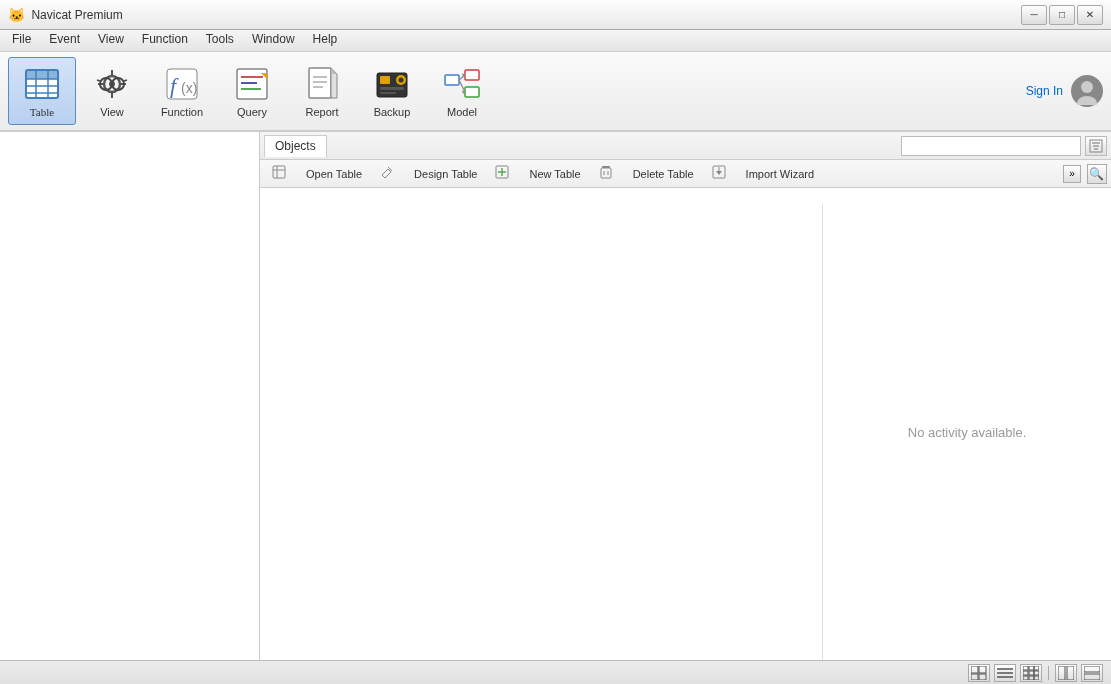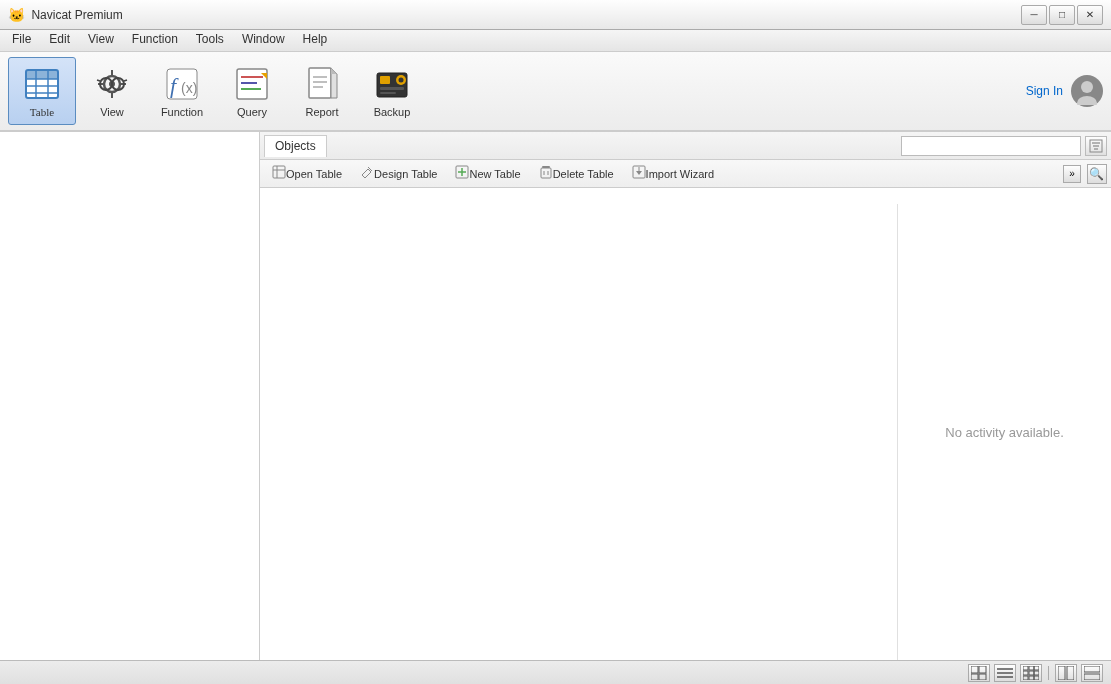--- a/index.html
+++ b/index.html
@@ -210,21 +210,21 @@
       border-bottom: 1px solid #ccc;
       height: 28px;
       display: flex;
       align-items: center;
       padding: 0 4px;
       gap: 2px;
     }
     .action-btn {
       display: flex;
       align-items: center;
-      gap: 0;
+      gap: 20px;
       padding: 2px 8px;
       font-size: 11px;
       color: #333;
       cursor: pointer;
       border: none;
       background: transparent;
       border-radius: 2px;
     }
     .action-icon {
       font-size: 13px;
@@ -261,21 +261,21 @@
       position: relative;
       overflow: hidden;
     }
 
     
     #activity-panel {
       position: absolute;
       right: 0;
       top: 16px;
       bottom: 0;
-      width: 214px;
+      width: 289px;
       border-left: 1px solid #e0e0e0;
       background: #fff;
       display: flex;
       align-items: center;
       justify-content: center;
     }
     #no-activity-text {
       color: #999;
       font-size: 13px;
     }
@@ -325,21 +325,21 @@
   </div>
   <div id="window-controls">
     <button class="win-btn">─</button>
     <button class="win-btn">□</button>
     <button class="win-btn">✕</button>
   </div>
 </div>
 
 <div id="menu-bar">
 <div class="menu-item">File</div>
-    <div class="menu-item">Edit</div>
+    <div class="menu-item">Event</div>
     <div class="menu-item">View</div>
     <div class="menu-item">Function</div>
     <div class="menu-item">Tools</div>
     <div class="menu-item">Window</div>
     <div class="menu-item">Help</div>
   </div>
 
 <div id="toolbar">
 
 
@@ -425,20 +425,34 @@
         <circle cx="28" cy="15" r="5" fill="#e0a000"></circle>
         <circle cx="28" cy="15" r="2.5" fill="#333"></circle>
         <rect x="7" y="22" width="24" height="3" rx="1" fill="#555"></rect>
         <rect x="7" y="27" width="16" height="2" rx="1" fill="#555"></rect>
       </svg>
     </div>
     <span class="toolbar-label">Backup</span>
   </div>
 
 
+  <div class="toolbar-btn">
+    <div class="toolbar-icon">
+      <svg width="38" height="38" viewBox="0 0 38 38">
+        <rect x="2" y="10" width="14" height="10" rx="1" fill="#fff" stroke="#4080d0" stroke-width="1.5"></rect>
+        <rect x="22" y="5" width="14" height="10" rx="1" fill="#fff" stroke="#d04040" stroke-width="1.5"></rect>
+        <rect x="22" y="22" width="14" height="10" rx="1" fill="#fff" stroke="#40a040" stroke-width="1.5"></rect>
+        <line x1="16" y1="15" x2="22" y2="10" stroke="#888" stroke-width="1.2"></line>
+        <line x1="16" y1="15" x2="22" y2="27" stroke="#888" stroke-width="1.2"></line>
+        <polygon points="19,8 22,10 20,12" fill="#888"></polygon>
+        <polygon points="19,25 22,27 20,29" fill="#888"></polygon>
+      </svg>
+    </div>
+    <span class="toolbar-label">Model</span>
+  </div>
 
   <div id="signin-area">
     <span id="signin-text">Sign In</span>
     <div id="user-avatar">
       <svg width="28" height="28" viewBox="0 0 28 28">
         <circle cx="14" cy="10" r="6" fill="#ccc"></circle>
         <ellipse cx="14" cy="26" rx="10" ry="7" fill="#ccc"></ellipse>
       </svg>
     </div>
   </div>

